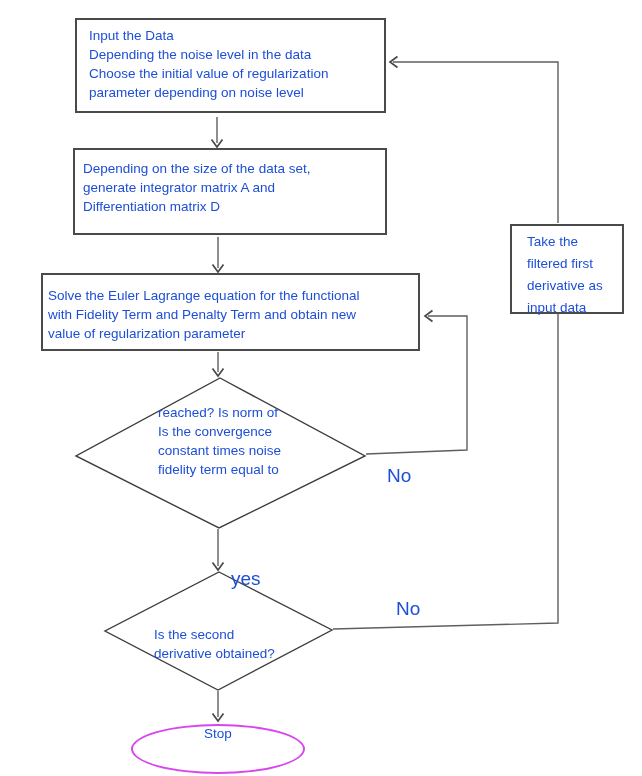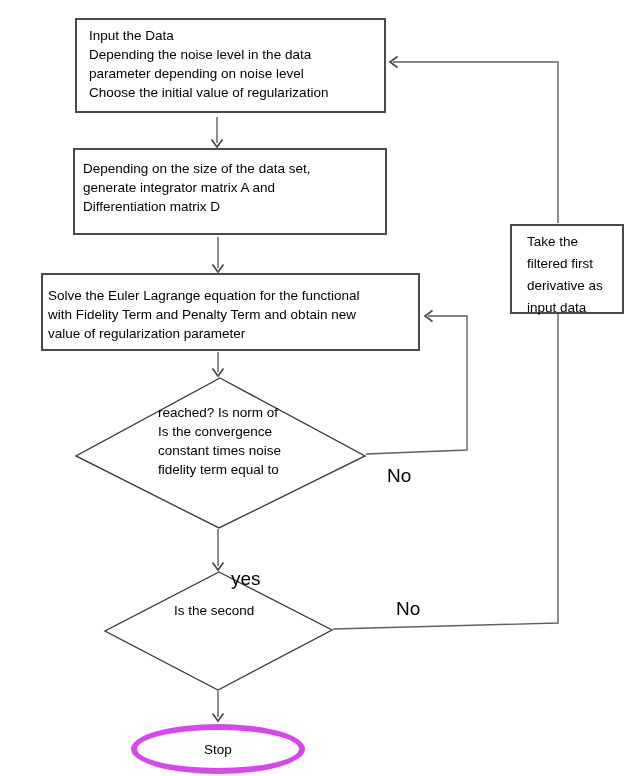--- a/index.html
+++ b/index.html
@@ -6,21 +6,21 @@
     margin: 0;
     padding: 0;
     background: #ffffff;
   }
   .canvas {
     position: relative;
     width: 642px;
     height: 776px;
     background: #ffffff;
     font-family: "Liberation Sans", sans-serif;
-    color: #000000;
+    color: #1d4ed8;
     overflow: hidden;
   }
   .layer {
     position: absolute;
     left: 0;
     top: 0;
   }
   .node {
     position: absolute;
     box-sizing: border-box;
@@ -31,24 +31,24 @@
     position: absolute;
     font-size: 13.5px;
     line-height: 19px;
     white-space: nowrap;
   }
   .node-text div { white-space: nowrap; }
   .oval {
     position: absolute;
     box-sizing: border-box;
     background: #ffffff;
-    border: 6px solid #d946ef;
+    border: 2px solid #d946ef;
     border-radius: 50%;
     display: flex;
-    align-items: center;
+    align-items: flex-start;
     justify-content: center;
     font-size: 13.5px;
   }
   .edge-label {
     position: absolute;
     font-size: 19px;
     line-height: 18px;
     white-space: nowrap;
   }
   .rb-text { line-height: 22px; }
@@ -103,22 +103,22 @@
     </g>
 
     <polygon class="shape" points="220,378 365,456 219,528 76,456"></polygon>
     <polygon class="shape" points="219,572 332,630 218,690 105,631"></polygon>
   </svg>
 
   <div class="node" style="left:75px; top:18px; width:311px; height:95px;"></div>
   <div class="node-text" style="left:89px; top:26px;">
     <div>Input the Data</div>
     <div>Depending the noise level in the data</div>
+    <div>Choose the initial value of regularization</div>
     <div>parameter depending on noise level</div>
-    <div>Choose the initial value of regularization</div>
   </div>
 
   <div class="node" style="left:73px; top:148px; width:314px; height:87px;"></div>
   <div class="node-text" style="left:83px; top:159px;">
     <div>Depending on the size of the data set,</div>
     <div>generate integrator matrix A and</div>
     <div>Differentiation matrix D</div>
   </div>
 
   <div class="node" style="left:41px; top:273px; width:379px; height:78px;"></div>
@@ -136,22 +136,23 @@
     <div>input data</div>
   </div>
 
   <div class="node-text" style="left:158px; top:403px;">
     <div>reached? Is norm of</div>
     <div>Is the convergence</div>
     <div>constant times noise</div>
     <div>fidelity term equal to</div>
   </div>
 
-  <div class="node-text" style="left:154px; top:601px;margin-left:20px;">
+  <div class="node-text" style="left:154px; top:625px;">
     <div>Is the second</div>
+    <div>derivative obtained?</div>
   </div>
 
   <div class="edge-label" style="left:387px; top:467px;">No</div>
   <div class="edge-label" style="left:231px; top:570px;">yes</div>
   <div class="edge-label" style="left:396px; top:600px;">No</div>
 
   <div class="oval" style="left:131px; top:724px; width:174px; height:50px;">
     <span>Stop</span>
   </div>
 

